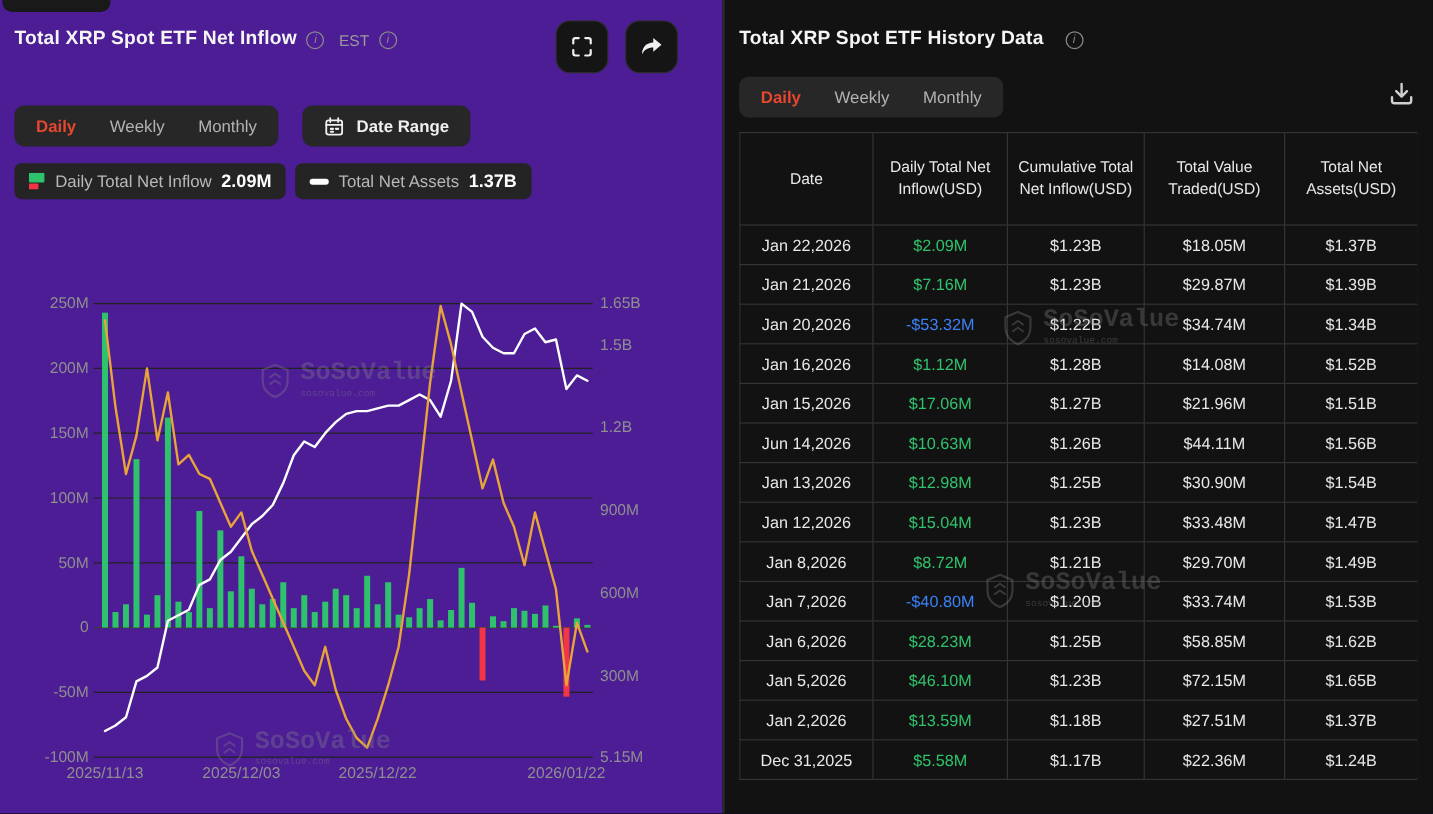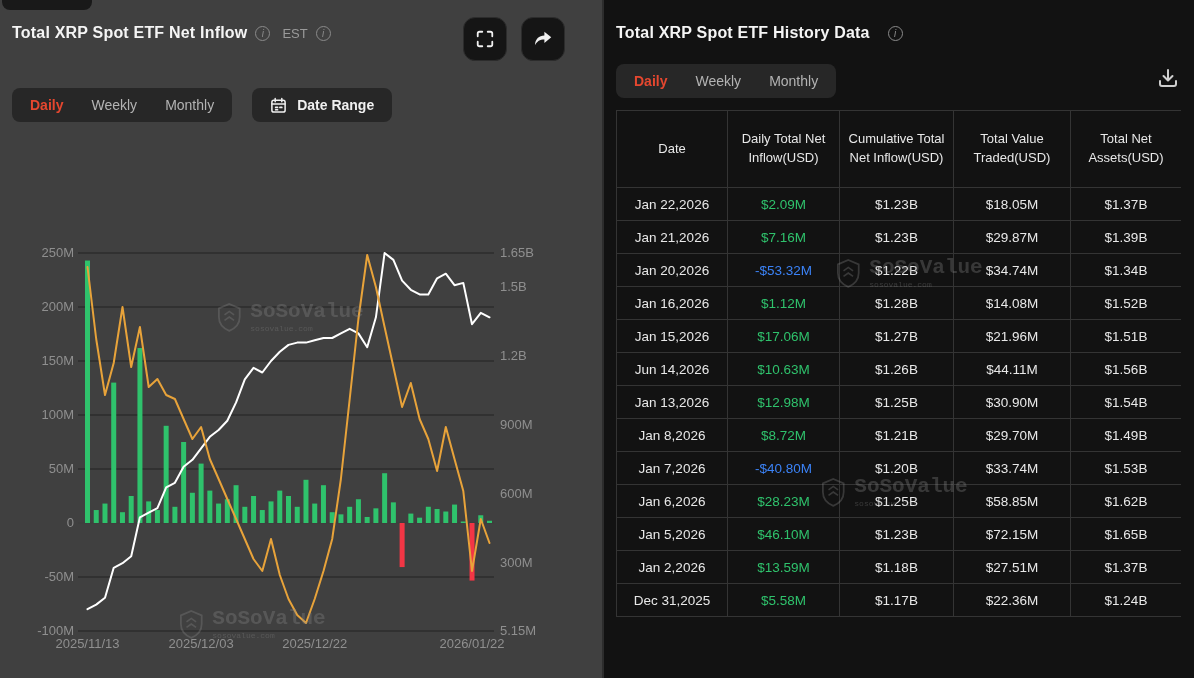--- a/index.html
+++ b/index.html
@@ -1,21 +1,21 @@
 <!DOCTYPE html>
 <html><head>
 <meta charset="utf-8">
 <style>
   * { margin:0; padding:0; box-sizing:border-box; }
   html,body { width:1194px; height:678px; overflow:hidden; background:#0b0b0b;
     font-family:"Liberation Sans", sans-serif; color:#f0f0f0; }
   .app { position:relative; width:1194px; height:678px; }
 
   
-  .left-panel { position:absolute; left:0; top:0; width:602px; height:678px; background:#404040; }
+  .left-panel { position:absolute; left:0; top:0; width:602px; height:678px; background:#4c1d95; }
   .top-notch { position:absolute; left:2px; top:0; width:90px; height:10px; background:#191919; border-radius:0 0 8px 8px; }
 
   .panel-header { position:absolute; left:12px; top:24px; display:flex; align-items:center; gap:8px; }
   .panel-title { font-size:16px; font-weight:700; color:#f5f5f5; letter-spacing:.2px; }
   .est { font-size:13px; color:#9a9a9a; margin-left:4px; }
   .info-icon { width:15px; height:15px; border:1px solid #8a8a8a; border-radius:50%;
     display:inline-flex; align-items:center; justify-content:center; color:#8a8a8a;
     font-size:10px; font-style:italic; flex:0 0 auto; }
   .info-icon::after { content:"i"; }
 
@@ -113,20 +113,35 @@
         <svg width="17" height="17" viewBox="0 0 18 18" fill="none" stroke="#f0f0f0" stroke-width="1.6" stroke-linecap="round">
           <rect x="2" y="3.5" width="14" height="12.5" rx="2"></rect>
           <path d="M5.5 1.5 v3.5 M12.5 1.5 v3.5 M2 7.5 h14"></path>
           <path d="M6 11 h2 M10.5 11 h2 M6 13.5 h2" stroke-width="1.8"></path>
         </svg>
         <span>Date Range</span>
       </button>
     </div>
 
     <div class="legend-rows">
+      <div class="legend-row">
+        <div class="legend-pill">
+          <svg width="14" height="14" viewBox="0 0 14 14">
+            <rect x="0" y="0" width="13" height="8" rx="1" fill="#2FC26C"></rect>
+            <rect x="0" y="9" width="8" height="5" rx="1" fill="#F23645"></rect>
+          </svg>
+          <span class="legend-name">Daily Total Net Inflow</span>
+          <span class="legend-value">2.09M</span>
+        </div>
+        <div class="legend-pill">
+          <span class="dash white"></span>
+          <span class="legend-name">Total Net Assets</span>
+          <span class="legend-value">1.37B</span>
+        </div>
+      </div>
     </div>
 
     <div class="chart-wrap">
       <svg id="chart-svg" width="602" height="442" viewBox="0 0 602 442">
           <line x1="78" x2="494" y1="17" y2="17" stroke="#222222" stroke-width="1"></line>
           <text x="74" y="21" text-anchor="end">250M</text>
           <line x1="78" x2="494" y1="71" y2="71" stroke="#222222" stroke-width="1"></line>
           <text x="74" y="75" text-anchor="end">200M</text>
           <line x1="78" x2="494" y1="125" y2="125" stroke="#222222" stroke-width="1"></line>
           <text x="74" y="129" text-anchor="end">150M</text>
@@ -309,20 +324,27 @@
               <td>$1.56B</td>
             </tr>
             <tr>
               <td>Jan 13,2026</td>
               <td class="pos">$12.98M</td>
               <td>$1.25B</td>
               <td>$30.90M</td>
               <td>$1.54B</td>
             </tr>
             <tr>
+              <td>Jan 12,2026</td>
+              <td class="pos">$15.04M</td>
+              <td>$1.23B</td>
+              <td>$33.48M</td>
+              <td>$1.47B</td>
+            </tr>
+            <tr>
               <td>Jan 8,2026</td>
               <td class="pos">$8.72M</td>
               <td>$1.21B</td>
               <td>$29.70M</td>
               <td>$1.49B</td>
             </tr>
             <tr>
               <td>Jan 7,2026</td>
               <td class="neg">-$40.80M</td>
               <td>$1.20B</td>

